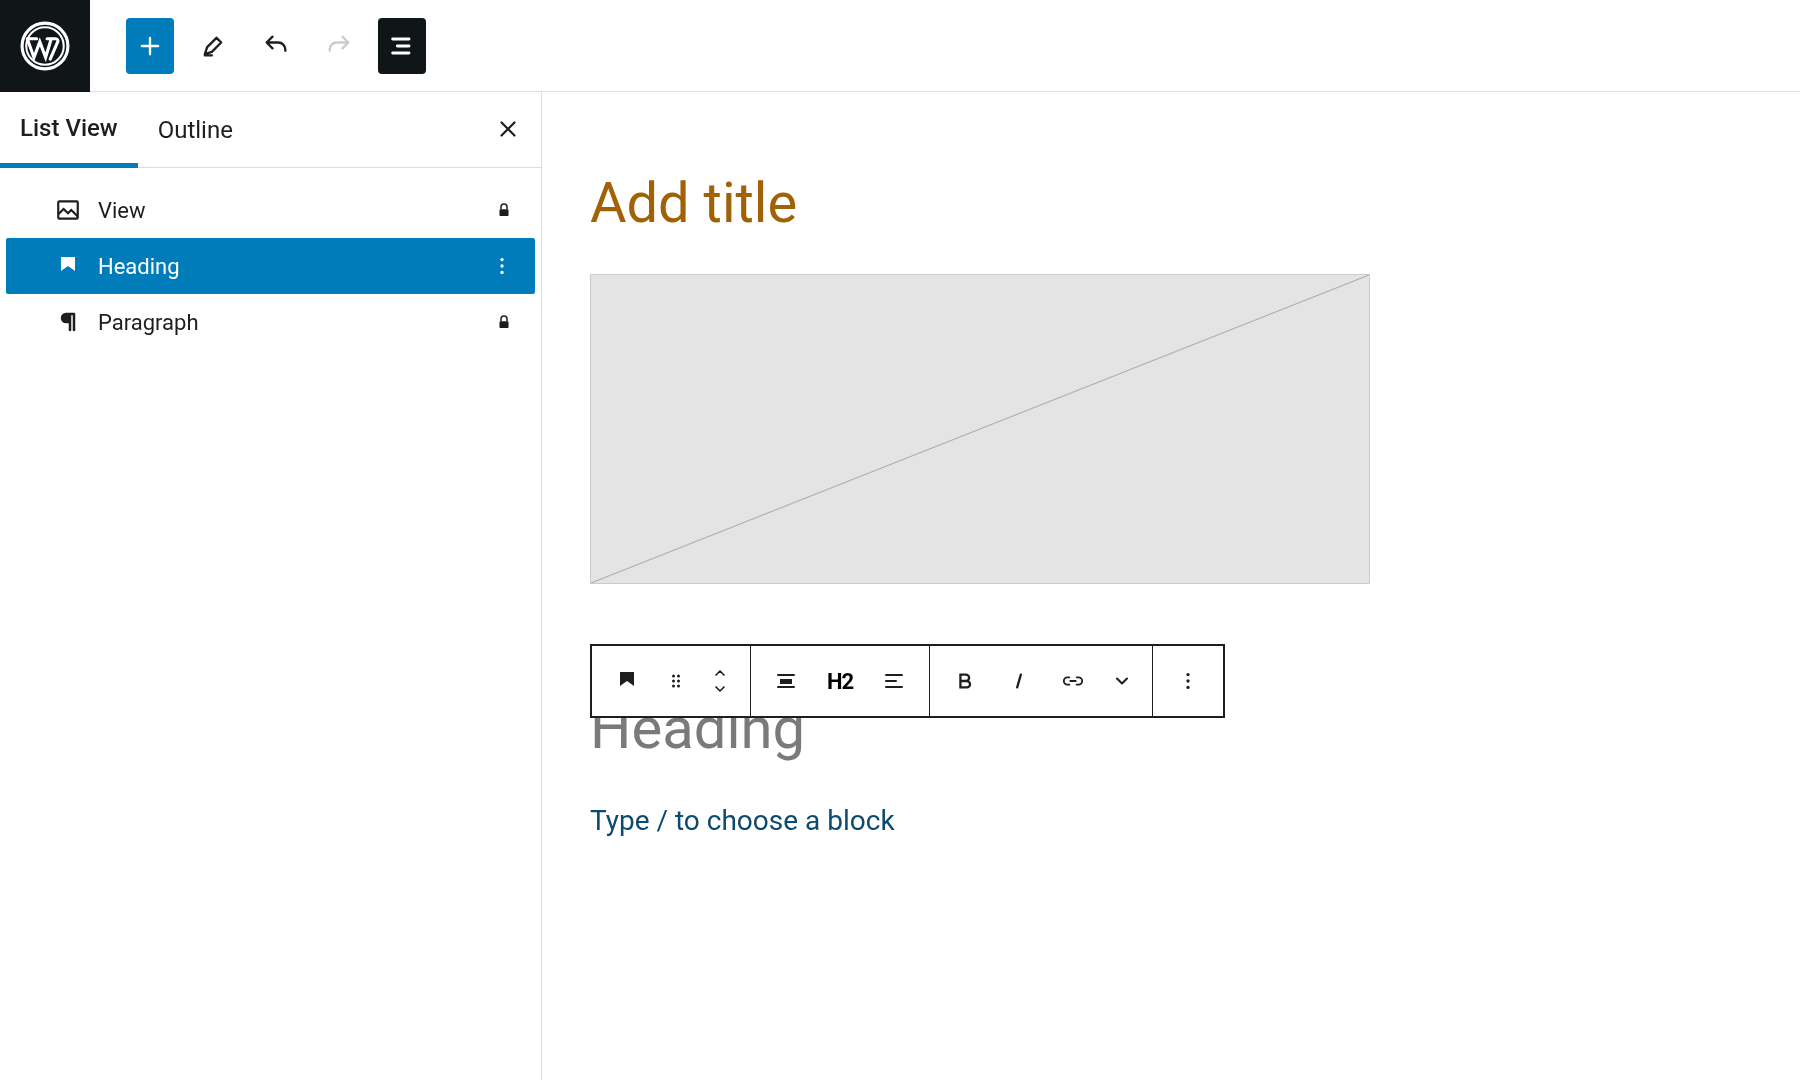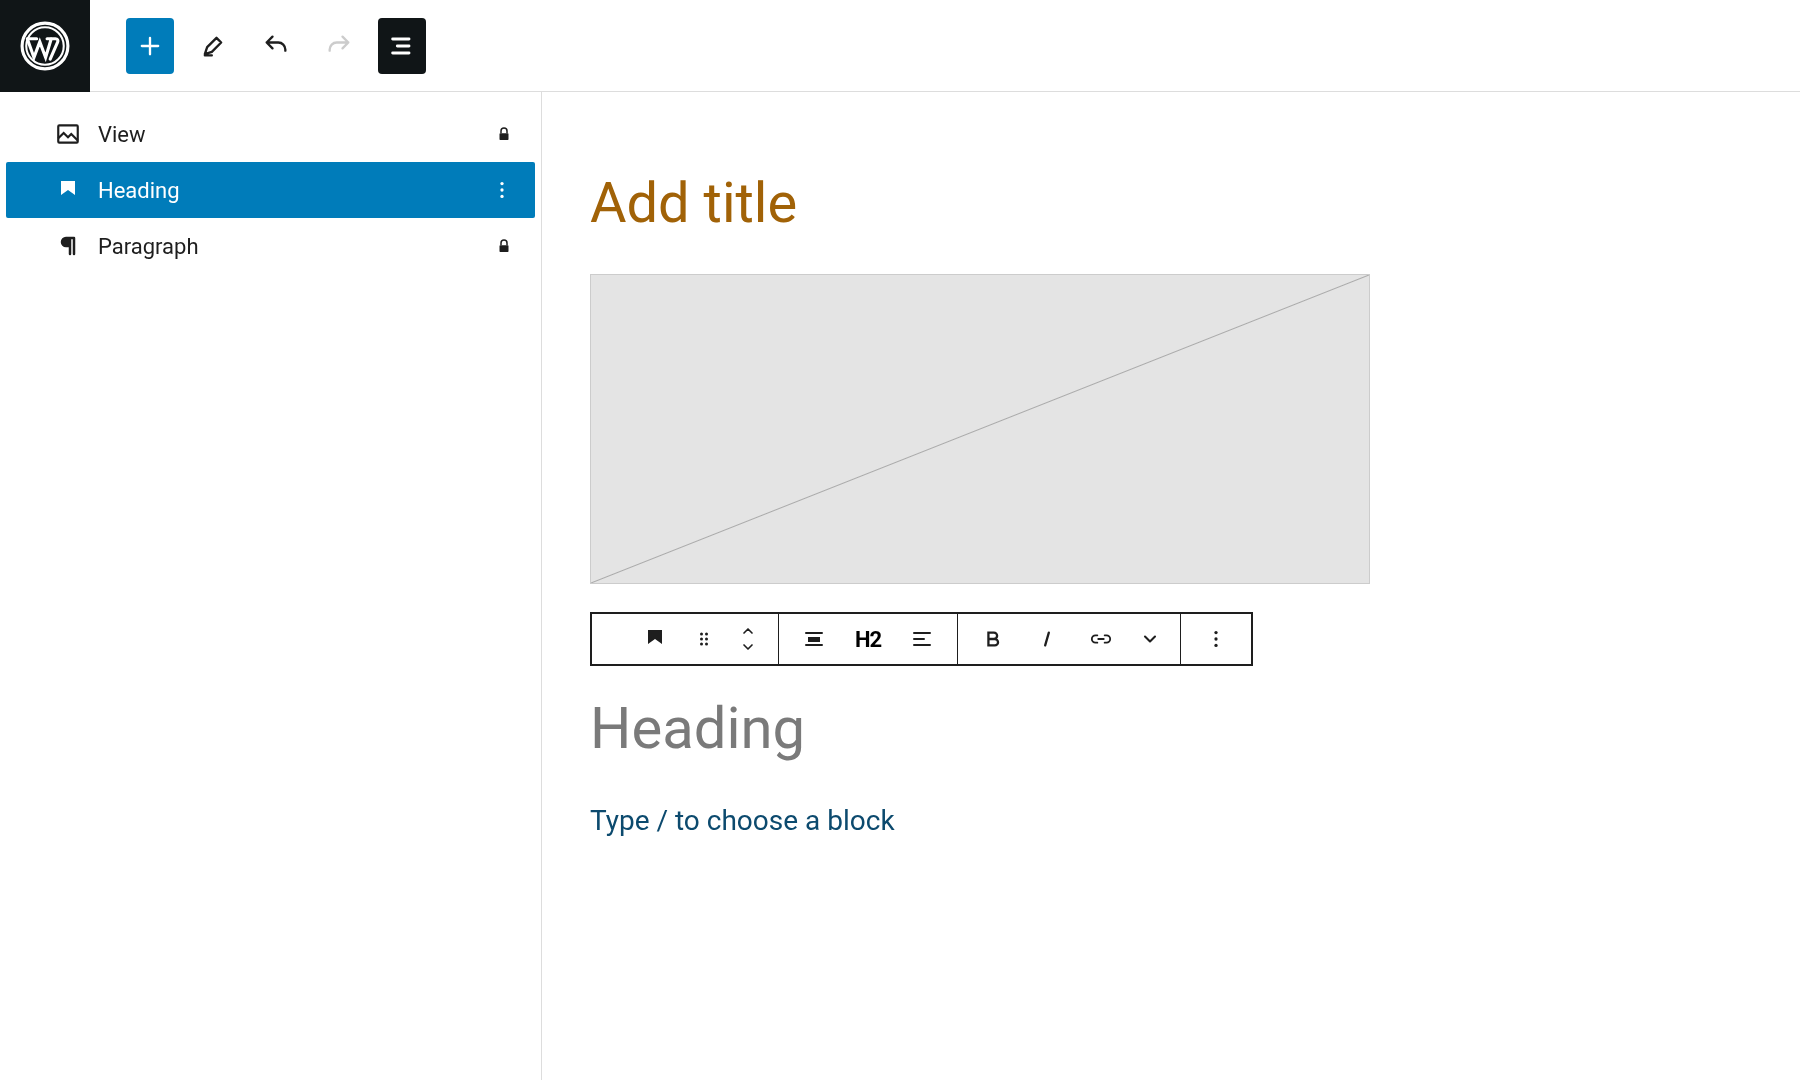--- a/index.html
+++ b/index.html
@@ -19,21 +19,21 @@
   .tab-close { position:absolute; right:20px; top: 24px; }
   .list-items { padding-top: 14px; }
   .li-row { height: 56px; display:flex; align-items:center; padding: 0 18px 0 48px; font-size: 22px; color:#1e1e1e; position:relative; margin: 0 6px; border-radius:2px; }
   .li-row.selected { background:#007cba; color:#fff; }
   .li-row .ic { width: 28px; margin-right: 16px; display:inline-flex; align-items:center; justify-content:center; }
   .li-row .tail { position:absolute; right: 22px; }
   .canvas { flex:1; padding: 78px 48px 0 48px; position: relative; }
   .title-ph { font-size: 56px; color:#a16207; font-weight: 400; }
   .img-block { margin-top: 38px; width: 780px; height: 310px; background:#e4e4e4; position:relative; overflow:hidden; border:1px solid #ccc;}
   .img-block::before { content:""; position:absolute; left:0; top:0; right:0; bottom:0; background: linear-gradient(to bottom right, transparent calc(50% - 1px), #aaa, transparent calc(50% + 1px)); }
-  .block-toolbar { position:absolute; left:48px; top:520px; display:flex; border:2px solid #1e1e1e; background:#fff; height:54px;padding-left:28px; }
+  .block-toolbar { position:absolute; left:48px; top:552px; display:flex; border:2px solid #1e1e1e; background:#fff; height:74px; }
   .bt-group { display:flex; align-items:center; border-right:1px solid #1e1e1e; padding: 0 8px; }
   .bt-group:last-child { border-right:none; }
   .bt-btn { width:54px; height:70px; display:flex; align-items:center; justify-content:center; }
   .bt-btn.narrow{ width:44px;}
   .bt-stack { width:44px; display:flex; flex-direction:column; align-items:center; justify-content:center; }
   .heading-ph { margin-top: 110px; font-size: 58px; color:#7a7a7a; font-weight: 400;}
   .para-ph { margin-top: 42px; font-size: 28px; color:#0c4a6e; }
   svg { display:block; }
   .h2-label { font-size:22px; font-weight:700; letter-spacing: -1px;}
 </style>
@@ -70,20 +70,29 @@
   </div>
   <div class="tb-btn tb-list">
     <svg width="28" height="28" viewBox="0 0 24 24">
         <path d="M4 6h14M8 12h10M4 18h14" stroke="#fff" stroke-width="2.5" stroke-linecap="round"></path>
       </svg>
   </div>
 </div>
 
 <div class="main">
   <div class="sidebar">
+    <div class="tabs">
+      <div class="tab active">List View</div>
+      <div class="tab">Outline</div>
+      <div class="tab-close">
+        <svg width="26" height="26" viewBox="0 0 24 24">
+            <path d="M6 6l12 12M18 6L6 18" stroke="#1e1e1e" stroke-width="2" stroke-linecap="round"></path>
+          </svg>
+      </div>
+    </div>
     <div class="list-items">
       <div class="li-row">
         <span class="ic">
             <svg width="26" height="26" viewBox="0 0 24 24">
               <rect x="3" y="4" width="18" height="16" rx="1" fill="none" stroke="#1e1e1e" stroke-width="2"></rect>
               <path d="M3 16l5-5 4 4 3-3 6 6" fill="none" stroke="#1e1e1e" stroke-width="2"></path>
             </svg>
           </span>
         <span>View</span>
         <span class="tail">

